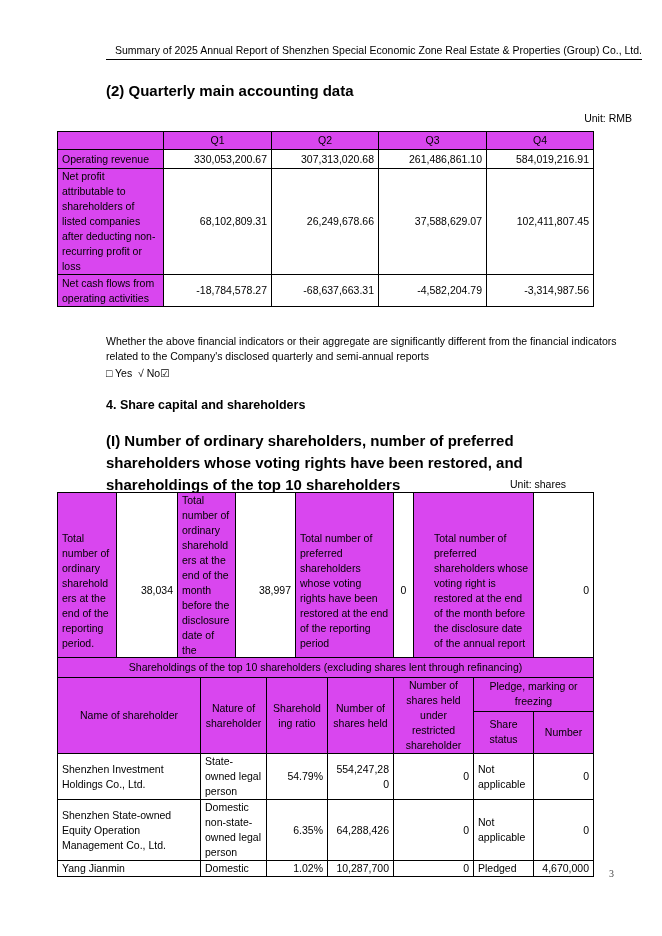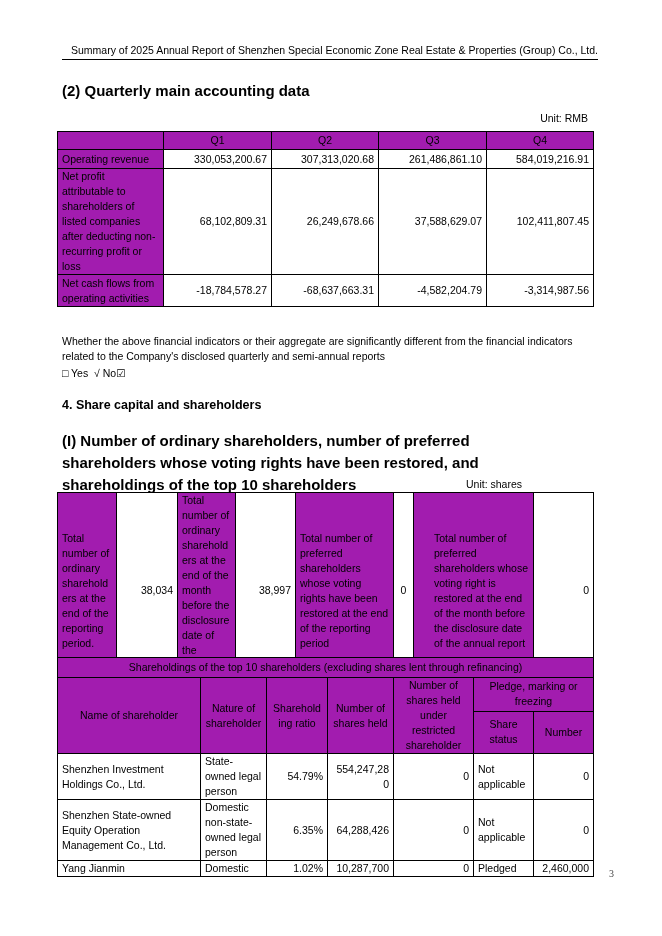--- a/index.html
+++ b/index.html
@@ -1,26 +1,26 @@
 <!DOCTYPE html>
 <html><head>
 <meta charset="utf-8">
 <style>
   html, body { margin:0; padding:0; background:#fff; }
   body { width:662px; height:936px; position:relative; font-family:"Liberation Sans", sans-serif; color:#000; overflow:hidden; }
-  .abs { position:absolute; }
+  .abs { position:absolute;margin-left:44px; }
   .hdr { left:60px; top:44px; width:538px; font-size:10.5px; text-align:right; }
   .hdr-line { left:62px; top:59px; width:536px; height:0; border-top:1.5px solid #000; }
   .h2 { font-weight:bold; font-size:15px; }
   .h1 { font-weight:bold; font-size:12.5px; }
   .txt { font-size:10.5px; line-height:15px; }
   .unit { font-size:10.5px; text-align:right; }
   table { border-collapse:collapse; table-layout:fixed; font-size:10.5px; position:absolute; }
   td { border:1px solid #000; padding:0 4px; line-height:15px; vertical-align:middle; }
-  .g { background:#a21caf; }
+  .g { background:#d946ef; }
   .r { text-align:right; }
   .c { text-align:center; }
   .pg { right:48px; top:868px; font-family:"Liberation Serif", serif; font-size:10px; color:#444; }
 </style>
 </head>
 <body>
 
 <div class="abs hdr">Summary of 2025 Annual Report of Shenzhen Special Economic Zone Real Estate &amp; Properties (Group) Co., Ltd.</div>
 <div class="abs hdr-line"></div>
 
@@ -143,18 +143,18 @@
     <td>Not applicable</td>
     <td class="r">0</td>
   </tr>
   <tr style="height:14px">
     <td>Yang Jianmin</td>
     <td>Domestic</td>
     <td class="r">1.02%</td>
     <td class="r">10,287,700</td>
     <td class="r">0</td>
     <td>Pledged</td>
-    <td class="r">2,460,000</td>
+    <td class="r">4,670,000</td>
   </tr>
 </tbody>
   </table>
 
 <div class="abs pg">3</div>
 
 </body></html>

